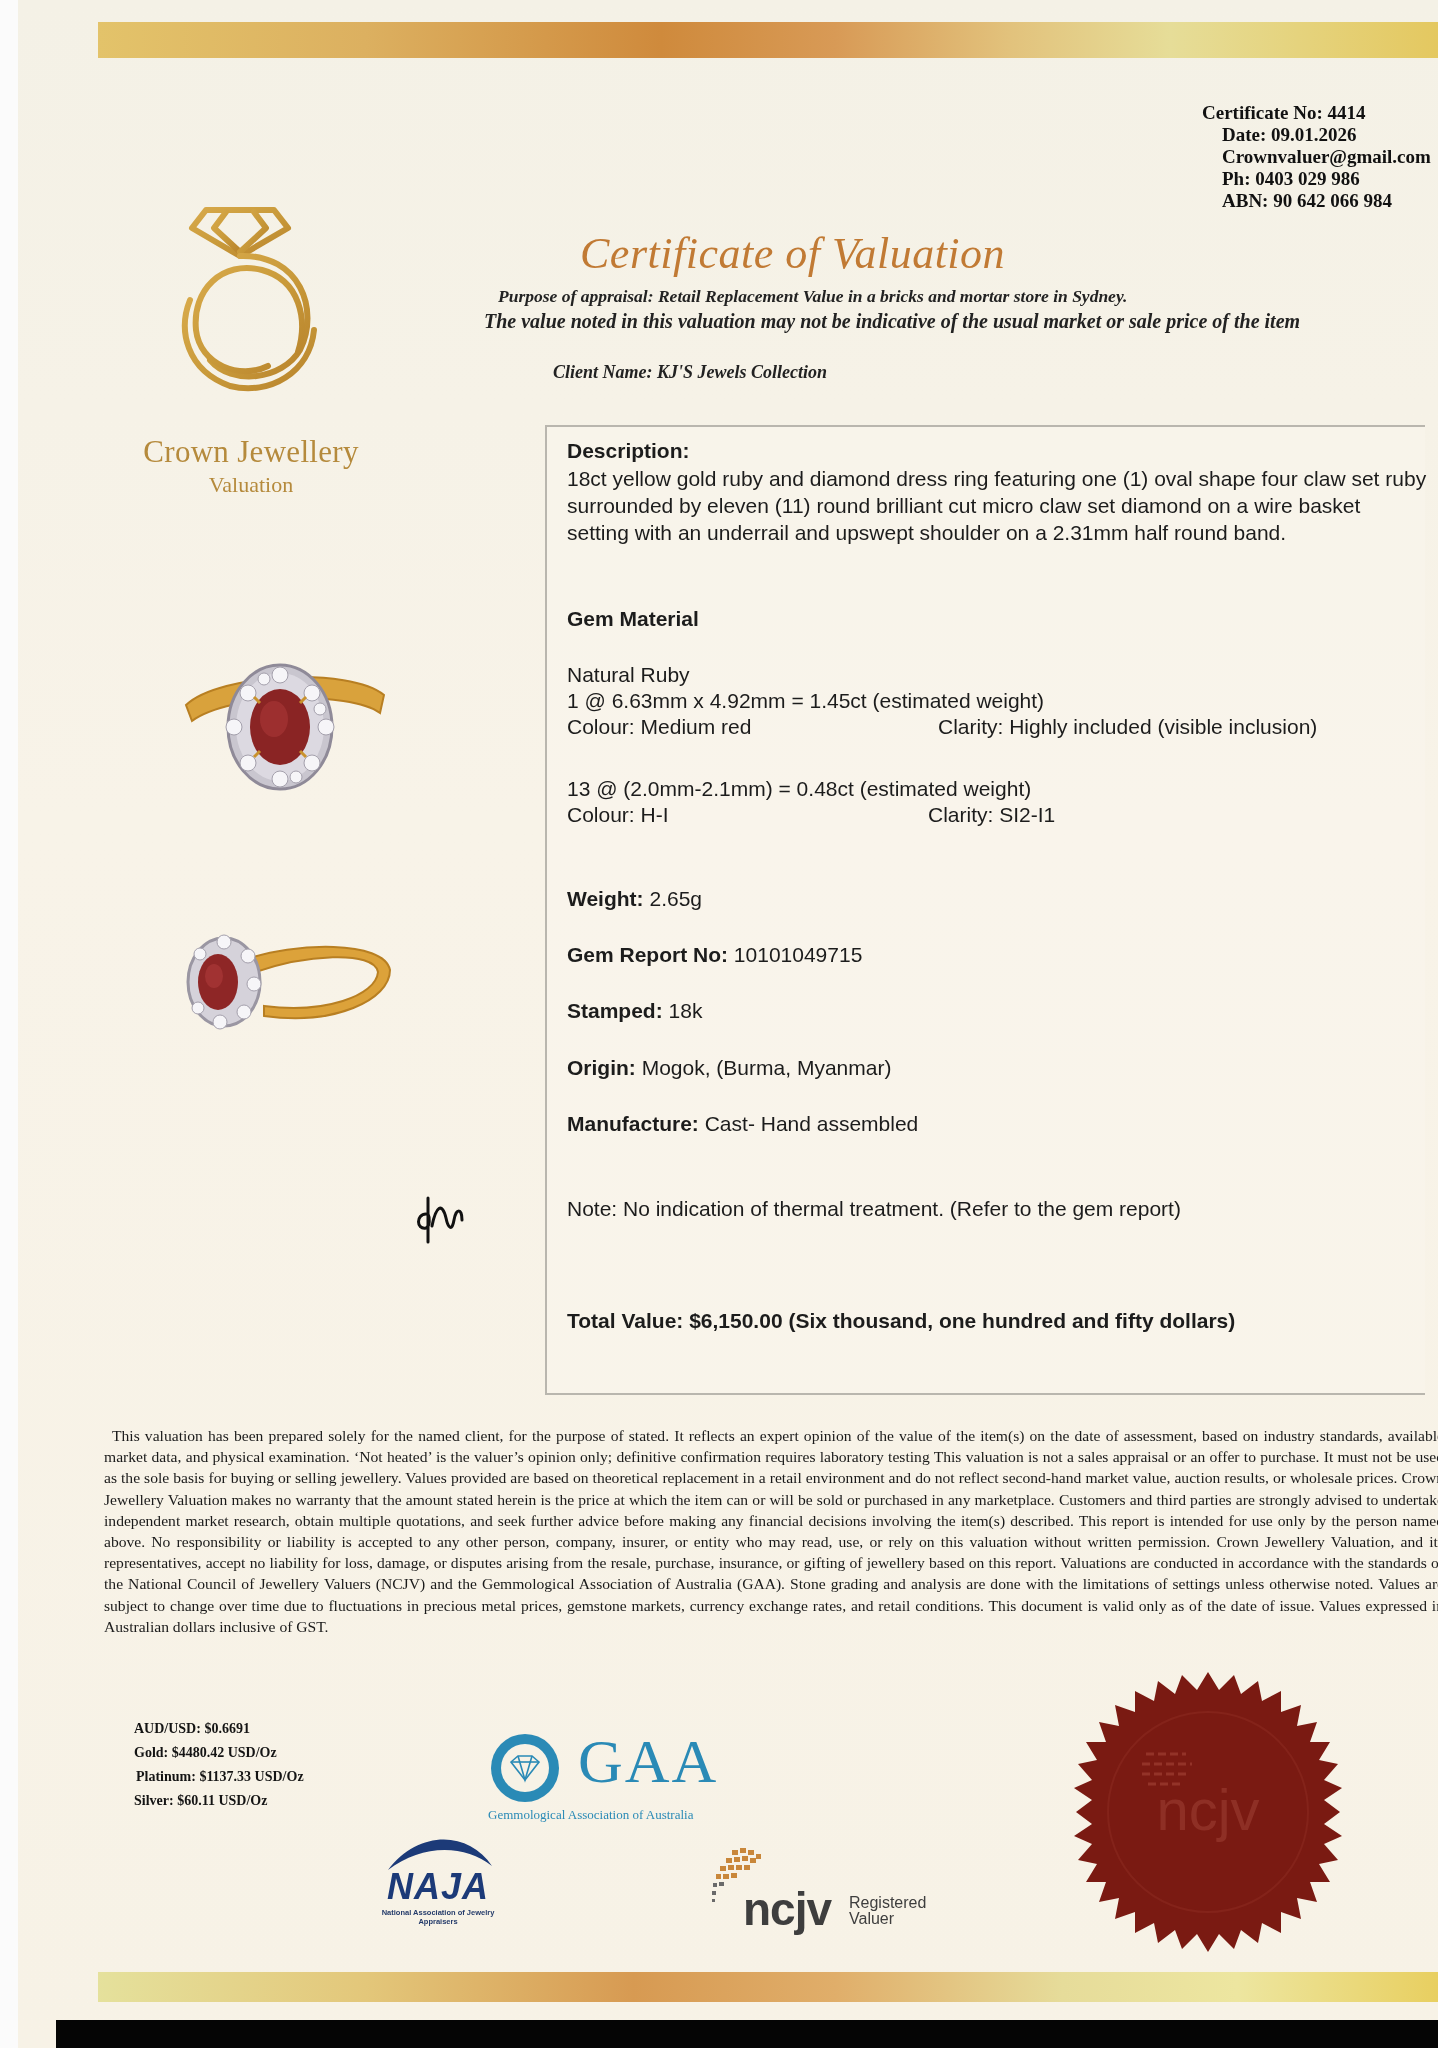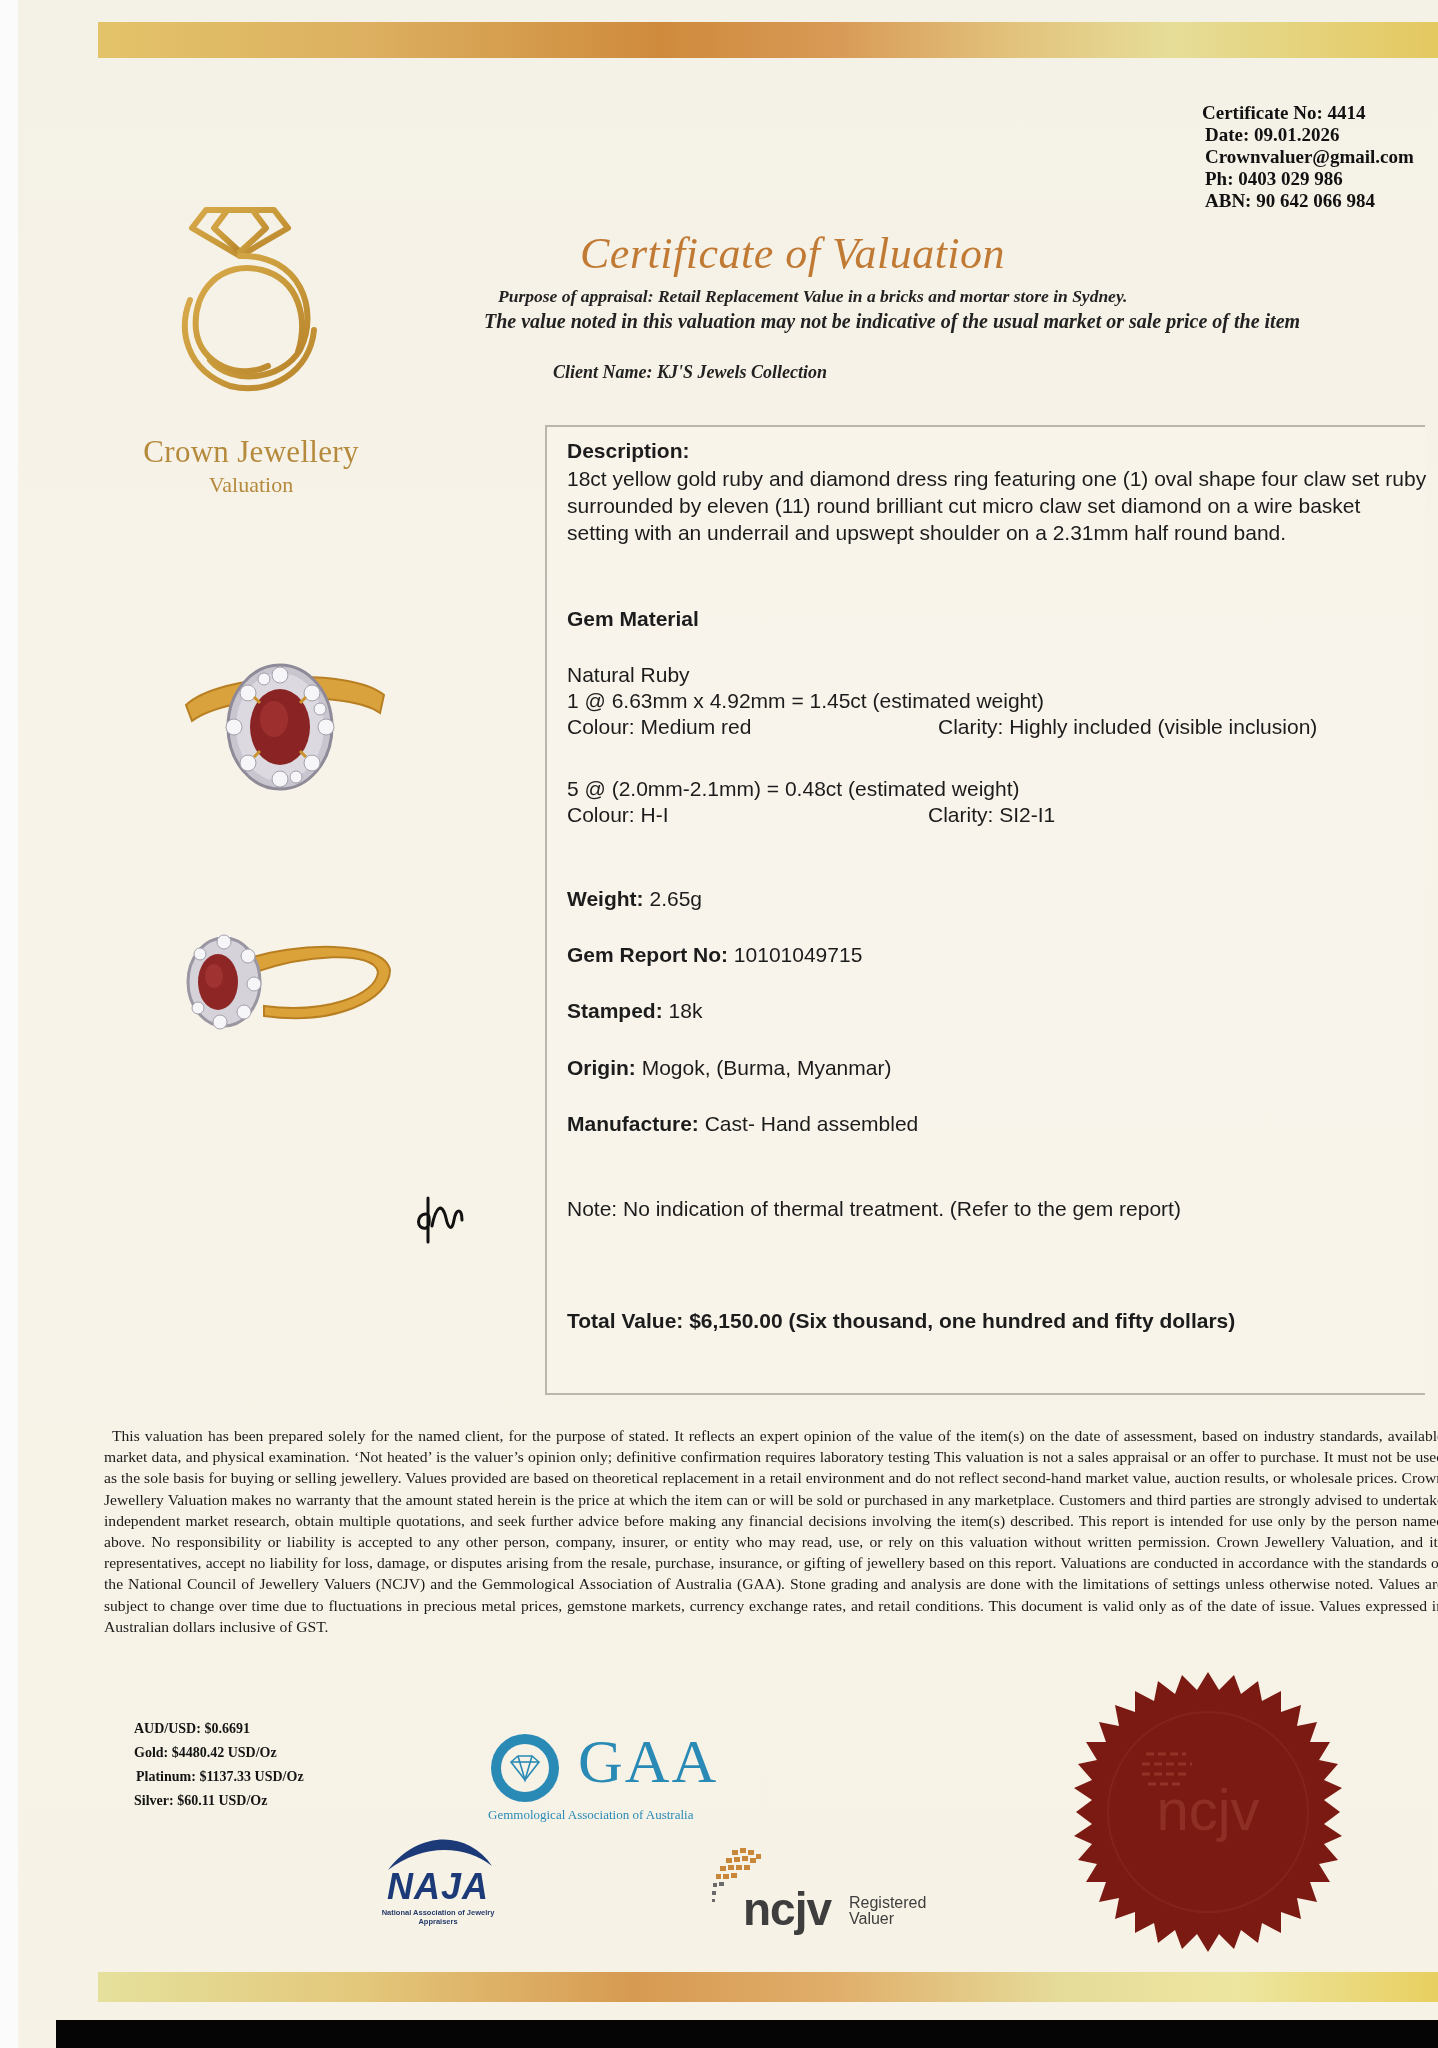--- a/index.html
+++ b/index.html
@@ -13,21 +13,21 @@
   .gold-bar { position: absolute; left: 98px; width: 1340px; height: 36px;
     background: linear-gradient(90deg, #e3c36a 0%, #dcb060 20%, #cf8a3c 42%, #d89a56 55%, #e2c27c 68%, #e6dd98 80%, #e4c860 100%); }
   .gold-bar.top { top: 22px; }
   .gold-bar.bottom { top: 1972px; height: 30px;
     background: linear-gradient(90deg, #e5e19c 0%, #e3c77a 20%, #d79a52 40%, #e0ae6a 55%, #e6dc9a 72%, #ede6a0 85%, #e8cf60 100%); }
   .black-bar { position: absolute; left: 56px; top: 2020px; width: 1382px; height: 28px; background: #050505; }
 
   
   .cert-info { position: absolute; left: 1202px; top: 102px; font-family: "Liberation Serif", serif;
     font-weight: bold; font-size: 19px; line-height: 22px; color: #111; white-space: nowrap; }
-  .cert-info div { margin-left: 3px; }
+  .cert-info div { margin-left: 20px; }
   .cert-info div:first-child { margin-left: 0; }
 
   .title { position: absolute; left: 580px; top: 228px; font-family: "Liberation Serif", serif;
     font-style: italic; font-size: 44px; color: #c17a34; letter-spacing: 0.5px; }
   .purpose { position: absolute; left: 498px; top: 286px; font-style: italic; font-weight: bold;
     font-size: 17.5px; color: #222; white-space: nowrap; }
   .disclaim-line { position: absolute; left: 484px; top: 310px; font-style: italic; font-weight: bold;
     font-size: 20px; color: #222; white-space: nowrap; }
   .client { position: absolute; left: 553px; top: 362px; font-style: italic; font-weight: bold;
     font-size: 18px; color: #222; white-space: nowrap; }
@@ -186,21 +186,21 @@
   </svg>
 
   <div class="details-box">
     <div class="dtext desc-head">Description:</div>
     <div class="dtext desc-body">18ct yellow gold ruby and diamond dress ring featuring one (1) oval shape four claw set ruby surrounded by eleven (11) round brilliant cut micro claw set diamond on a wire basket setting with an underrail and upswept shoulder on a 2.31mm half round band.</div>
     <div class="dtext gem-head">Gem Material</div>
     <div class="dtext nr">Natural Ruby</div>
     <div class="dtext ruby-dim">1 @ 6.63mm x 4.92mm = 1.45ct (estimated weight)</div>
     <div class="dtext ruby-col">Colour: Medium red</div>
     <div class="dtext ruby-cla">Clarity: Highly included (visible inclusion)</div>
-    <div class="dtext dia-dim">5 @ (2.0mm-2.1mm) = 0.48ct (estimated weight)</div>
+    <div class="dtext dia-dim">13 @ (2.0mm-2.1mm) = 0.48ct (estimated weight)</div>
     <div class="dtext dia-col">Colour: H-I</div>
     <div class="dtext dia-cla">Clarity: SI2-I1</div>
     <div class="dtext weight"><b>Weight:</b> <span>2.65g</span></div>
     <div class="dtext gemrep"><b>Gem Report No:</b> <span>10101049715</span></div>
     <div class="dtext stamped"><b>Stamped:</b> <span>18k</span></div>
     <div class="dtext origin"><b>Origin:</b> <span>Mogok, (Burma, Myanmar)</span></div>
     <div class="dtext manuf"><b>Manufacture:</b> <span>Cast- Hand assembled</span></div>
     <div class="dtext note">Note: No indication of thermal treatment. (Refer to the gem report)</div>
     <div class="dtext total">Total Value: $6,150.00 (Six thousand, one hundred and fifty dollars)</div>
   </div>

